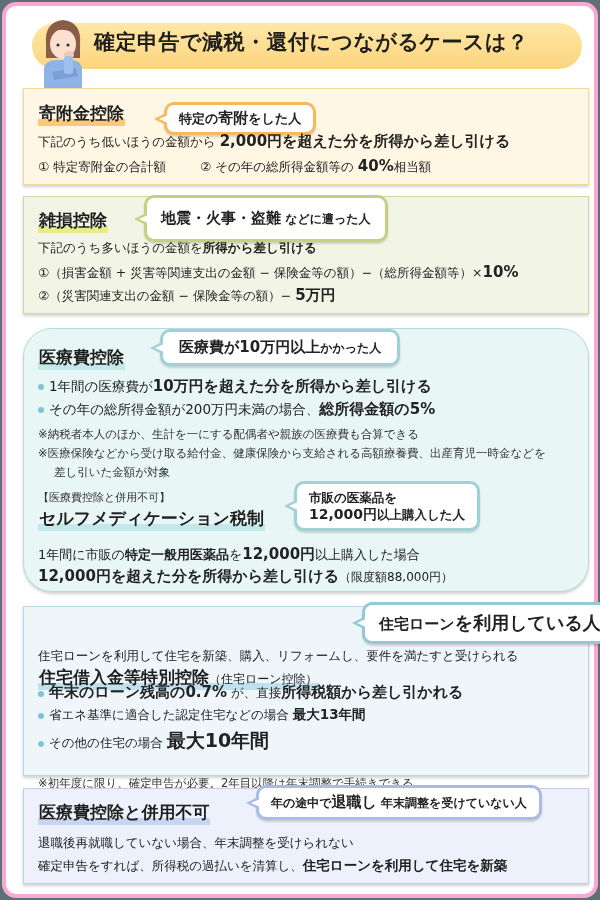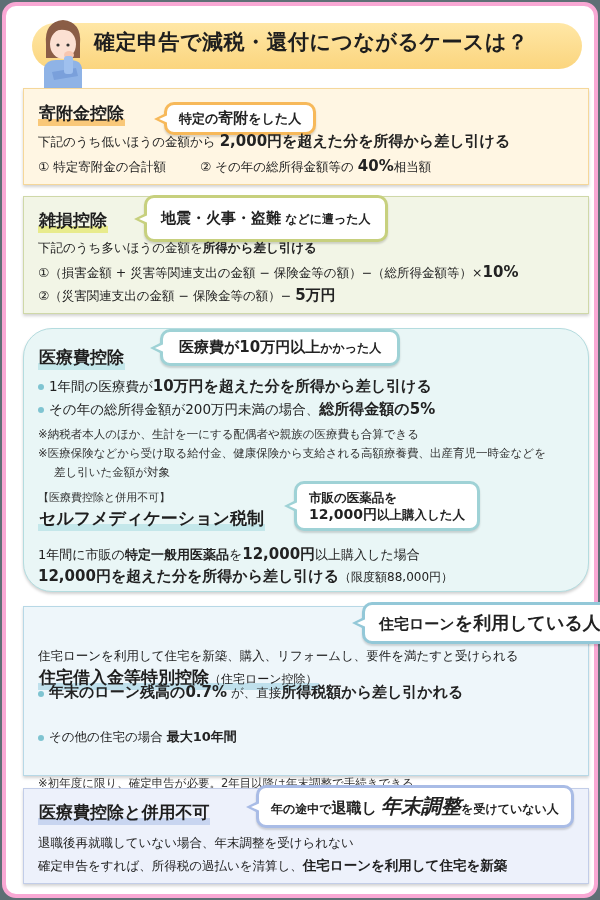--- a/index.html
+++ b/index.html
@@ -142,33 +142,36 @@
       <span>住宅借入金等特別控除</span><span class="sub">（住宅ローン控除）</span>
     </div>
     <div class="bubble" style="left:338px;top:-5px;padding:6px 14px;font-size:15px;border-color:#93c8d8;">
       <span class="tail" style="border-right-color:#93c8d8;"></span><span class="tail-in"></span>
       <span>住宅ローン</span><span style="font-size:18px;">を利用している人</span>
     </div>
     <div class="line" style="left:14px;top:41px;">住宅ローンを利用して住宅を新築、購入、リフォームし、要件を満たすと受けられる</div>
     <div class="line" style="left:14px;top:76px;">
       <span class="dot"></span><span class="big">年末のローン残高の0.7%</span><span> が、直接</span><span class="big">所得税額から差し引かれる</span>
     </div>
+    <div class="line" style="left:14px;top:99px;">
+      <span class="dot"></span><span>省エネ基準に適合した認定住宅などの場合 </span><span style="font-weight:bold;font-size:13.5px;">最大13年間</span>
+    </div>
     <div class="line" style="left:14px;top:121px;">
-      <span class="dot"></span><span>その他の住宅の場合 </span><span style="font-weight:bold;font-size:13px;">最大10年間</span>
+      <span class="dot"></span><span>その他の住宅の場合 </span><span style="font-weight:bold;font-size:19px;">最大10年間</span>
     </div>
     <div class="note" style="left:14px;top:145px;margin-top:24px;">※初年度に限り、確定申告が必要。2年目以降は年末調整で手続きできる</div>
   </div>
 
   <div class="section" style="top:782px;height:96px;background:#edf1fb;border-color:#c2cde8;">
     <div class="sec-title" style="left:14px;top:12px;background:linear-gradient(transparent 72%, #c8d5f0 72%);">
       <span>医療費控除と併用不可</span>
     </div>
     <div class="bubble" style="left:232px;top:-4px;padding:5px 12px;font-size:12px;border-color:#a9bce6;">
       <span class="tail" style="border-right-color:#a9bce6;"></span><span class="tail-in"></span>
-      <span>年の途中で</span><span style="font-size:15px;">退職し</span><span> </span><span style="font-size:20px;font-style:italic;">年末調整</span><span>を受けていない人</span>
+      <span>年の途中で</span><span style="font-size:15px;">退職し</span><span> </span><span style="font-size:12px;">年末調整</span><span>を受けていない人</span>
     </div>
     <div class="line" style="left:14px;top:46px;">退職後再就職していない場合、年末調整を受けられない</div>
     <div class="line" style="left:14px;top:68px;">
       <span>確定申告をすれば、所得税の過払いを清算し、</span><span style="font-weight:bold;font-size:13.5px;">住宅ローンを利用して住宅を新築</span>
     </div>
   </div>
 
 </div>
 
 </body></html>

